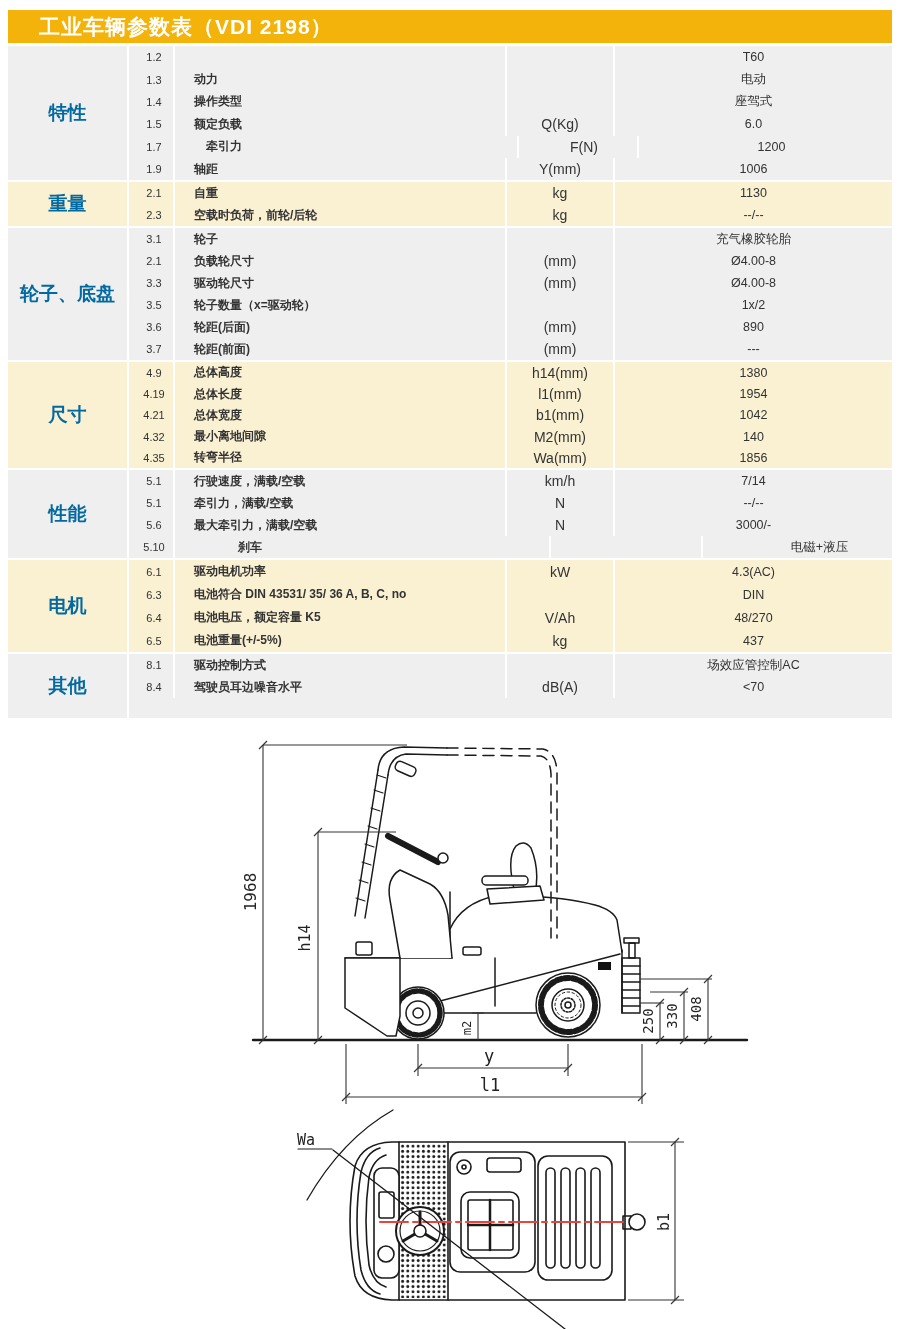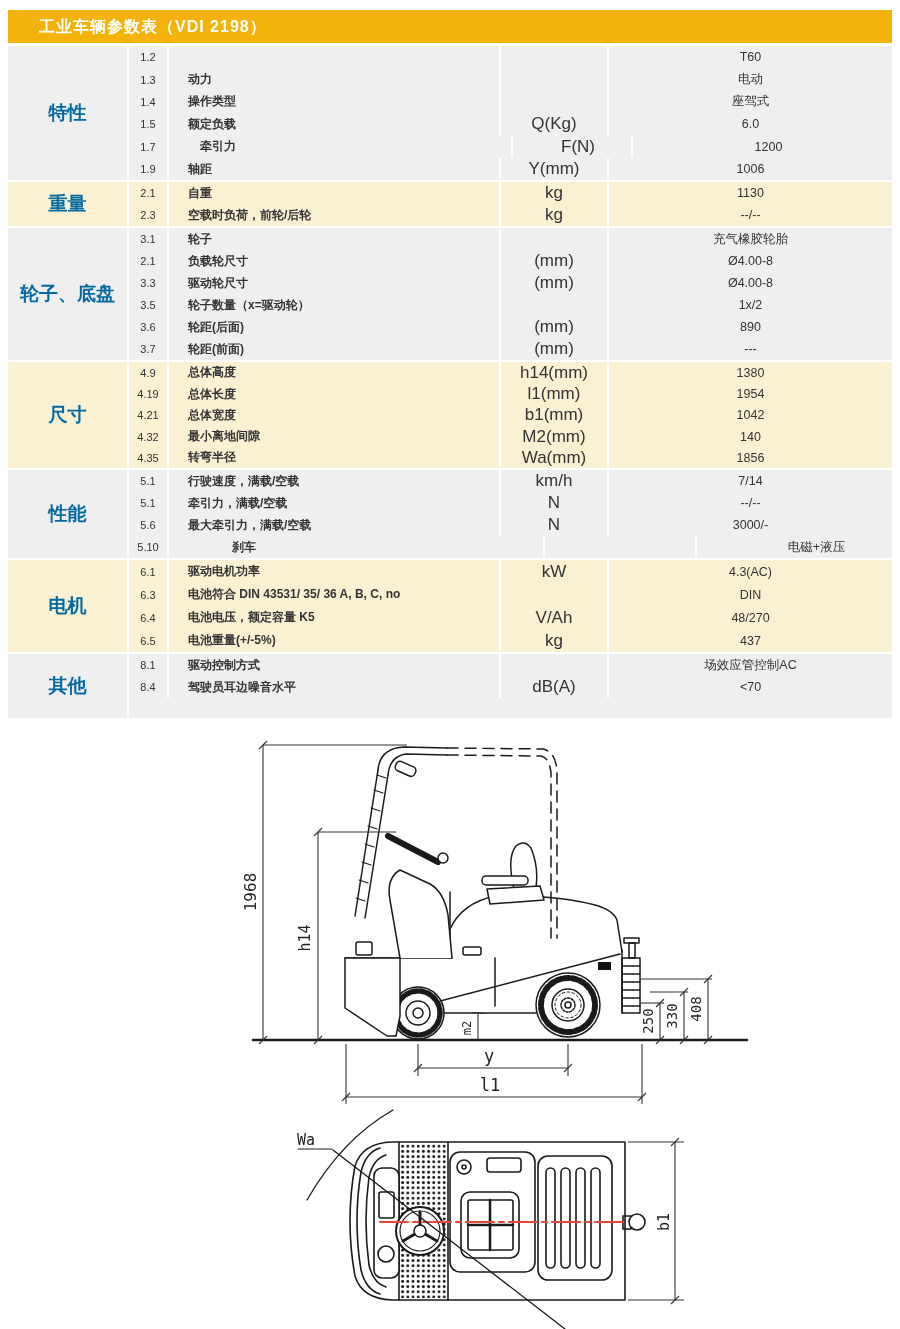--- a/index.html
+++ b/index.html
@@ -1,32 +1,32 @@
 <!DOCTYPE html>
 <html><head>
 <meta charset="utf-8">
 <style>
   html,body{margin:0;padding:0;background:#fff;}
   .page{position:relative;width:900px;height:1329px;background:#fff;overflow:hidden;
         font-family:"Liberation Sans","DejaVu Sans",sans-serif;color:#333;}
   .titlebar{position:absolute;left:8px;top:10px;width:884px;height:33px;background:#F3B30A;
-            color:#fff;font-size:16px;font-weight:bold;line-height:33px;padding-left:31px;
+            color:#fff;font-size:21px;font-weight:bold;line-height:33px;padding-left:31px;
             box-sizing:border-box;letter-spacing:1px;}
   .spec-table{position:absolute;left:8px;top:46px;width:884px;}
   .section{display:flex;border-bottom:2px solid #fff;}
   .section.gray{background:#F0EFEF;}
   .section.cream{background:#FAF0D2;}
   .cat{width:121px;border-right:2px solid #fff;display:flex;align-items:center;justify-content:center;
        font-weight:bold;font-size:19px;color:#0369a1;box-sizing:border-box;}
-  .rows{flex:1;display:flex;flex-direction:column;}
+  .rows{flex:1;display:flex;flex-direction:column;margin-left:6px;}
   .row{display:flex;}
   .cell{display:flex;align-items:center;box-sizing:border-box;}
   .c-no{width:40px;border-right:2px solid #fff;justify-content:center;font-size:11px;}
   .c-label{width:332px;border-right:2px solid #fff;padding-left:19px;font-size:12px;font-weight:600;}
-  .c-unit{width:108px;border-right:2px solid #fff;justify-content:center;font-size:17px;}
+  .c-unit{width:108px;border-right:2px solid #fff;justify-content:center;font-size:14px;}
   .c-value{flex:1;justify-content:center;font-size:12.5px;}
   .drawings{position:absolute;left:0;top:710px;}
   .dim-text{font-family:"DejaVu Sans Mono","Liberation Mono",monospace;fill:#222;stroke:none;}
 </style>
 </head>
 <body>
 
 <div class="page">
 
   <div class="titlebar">

